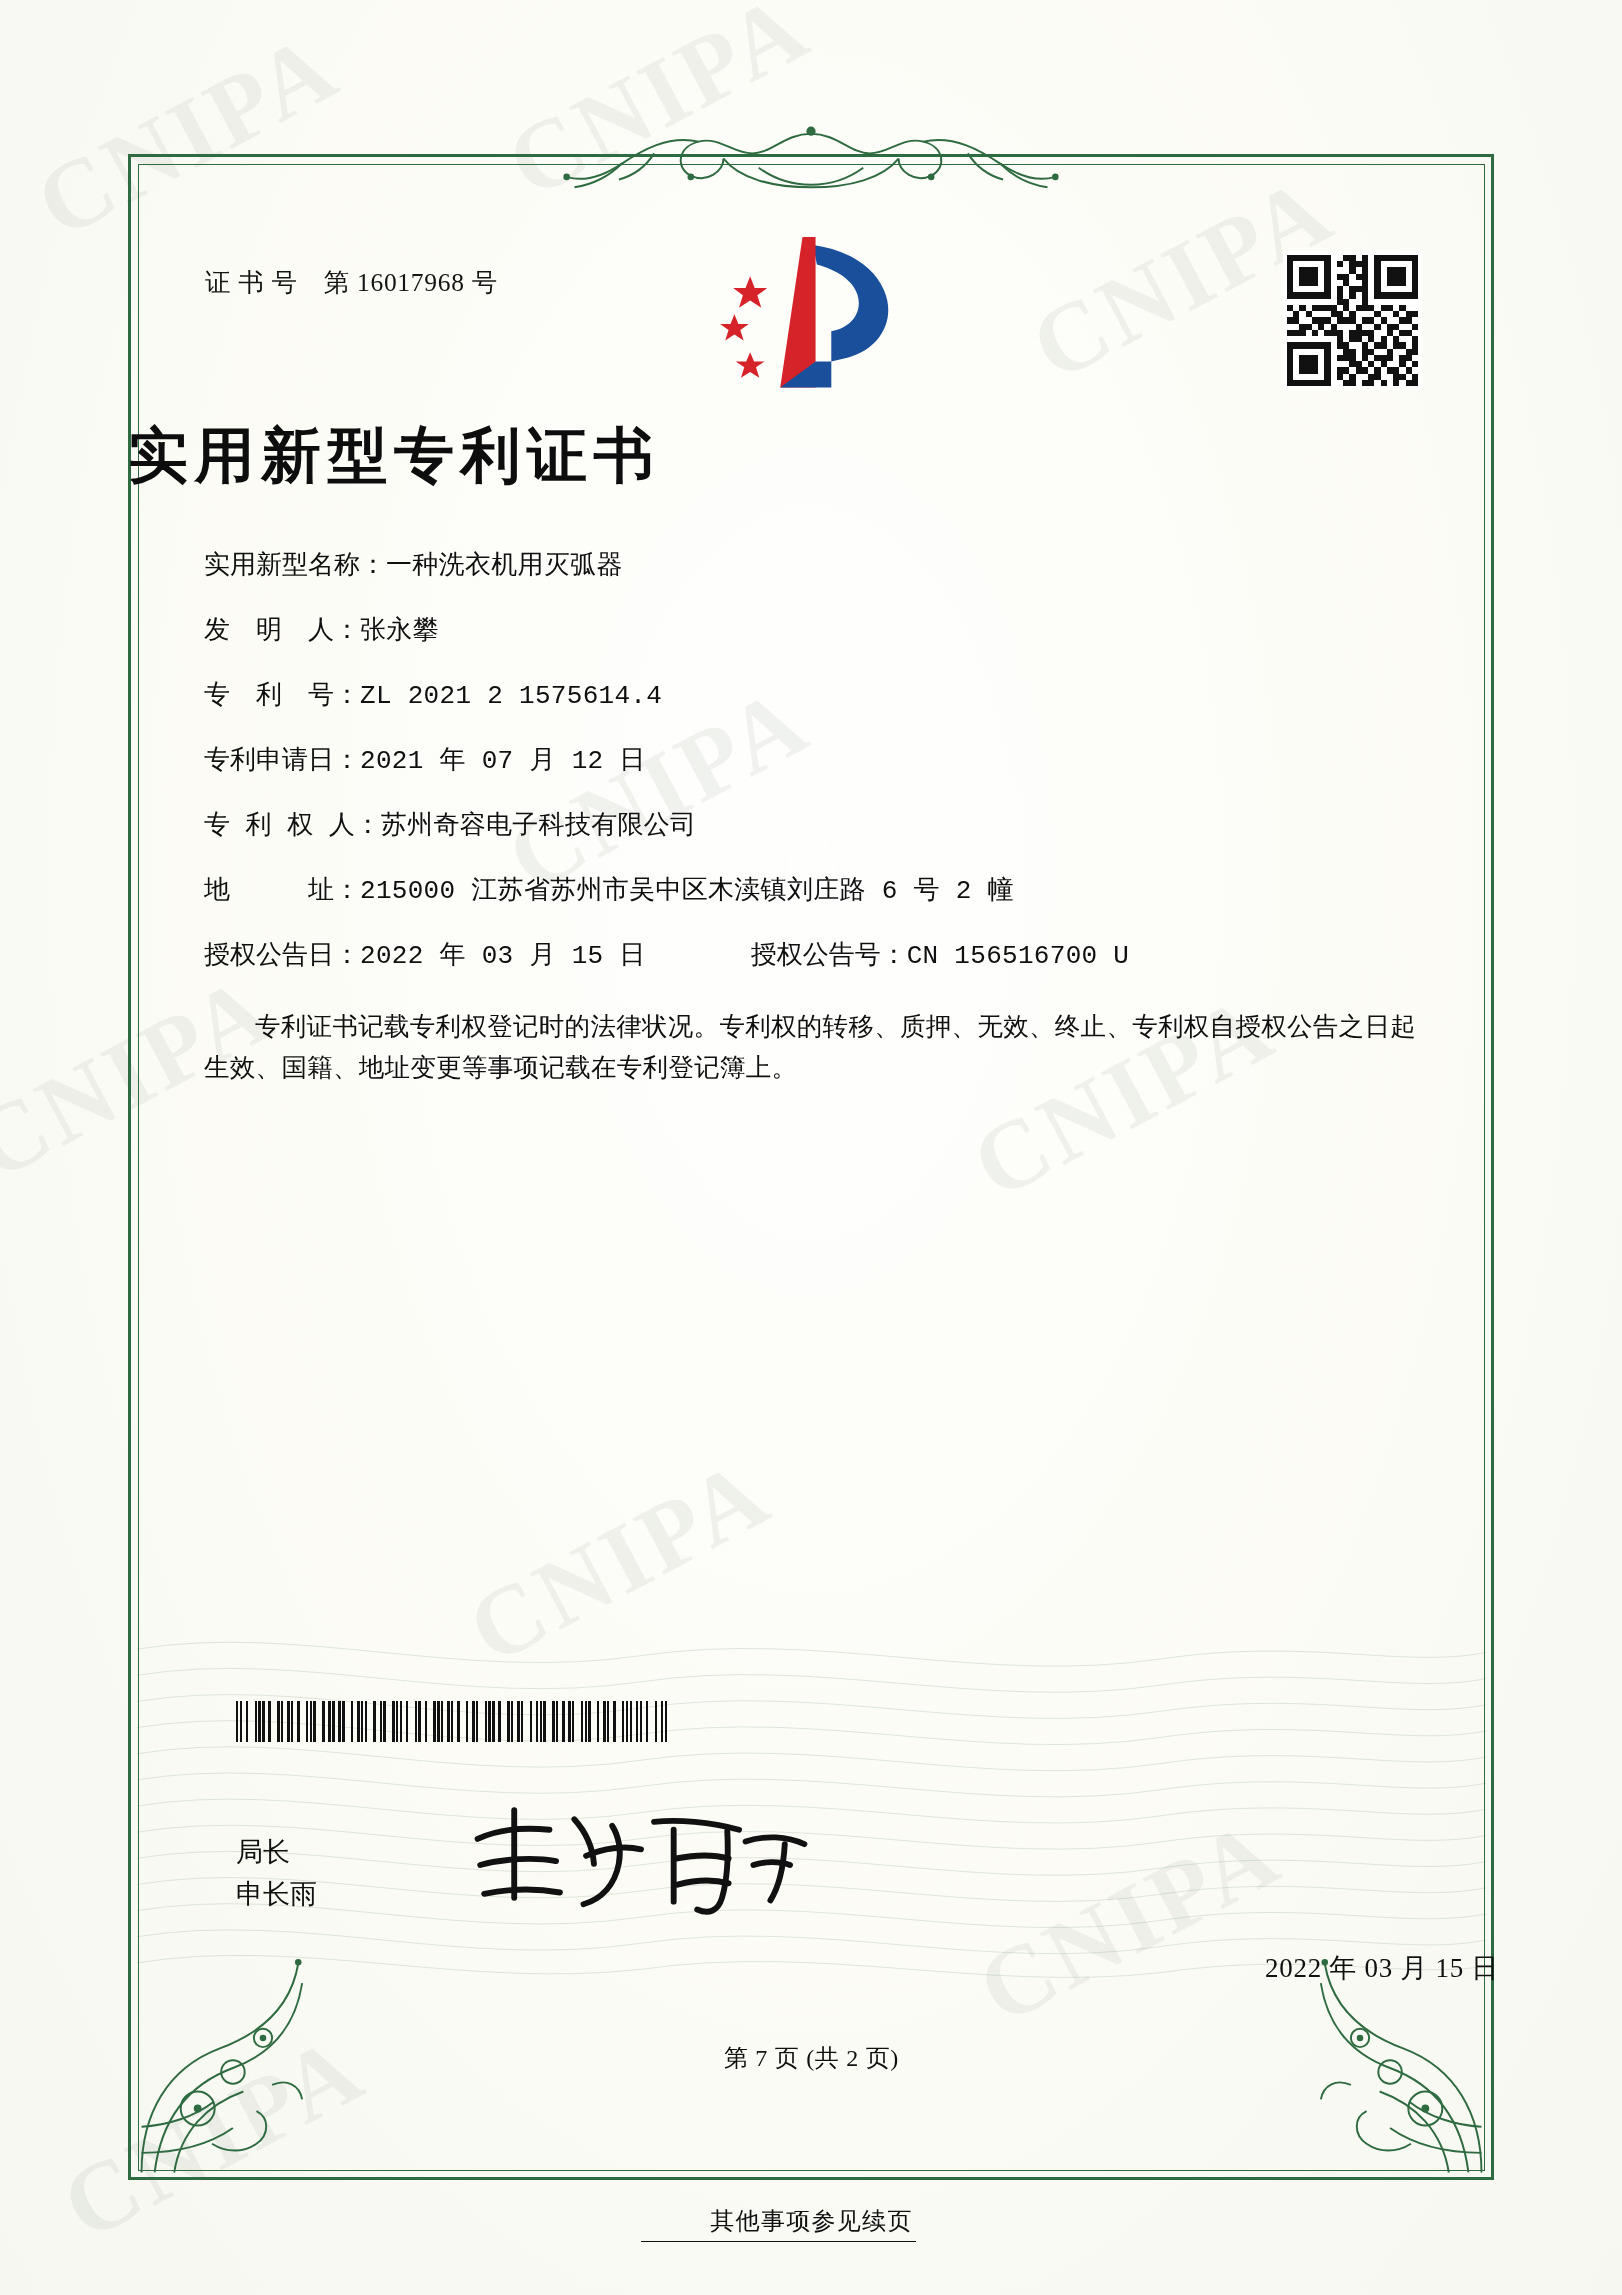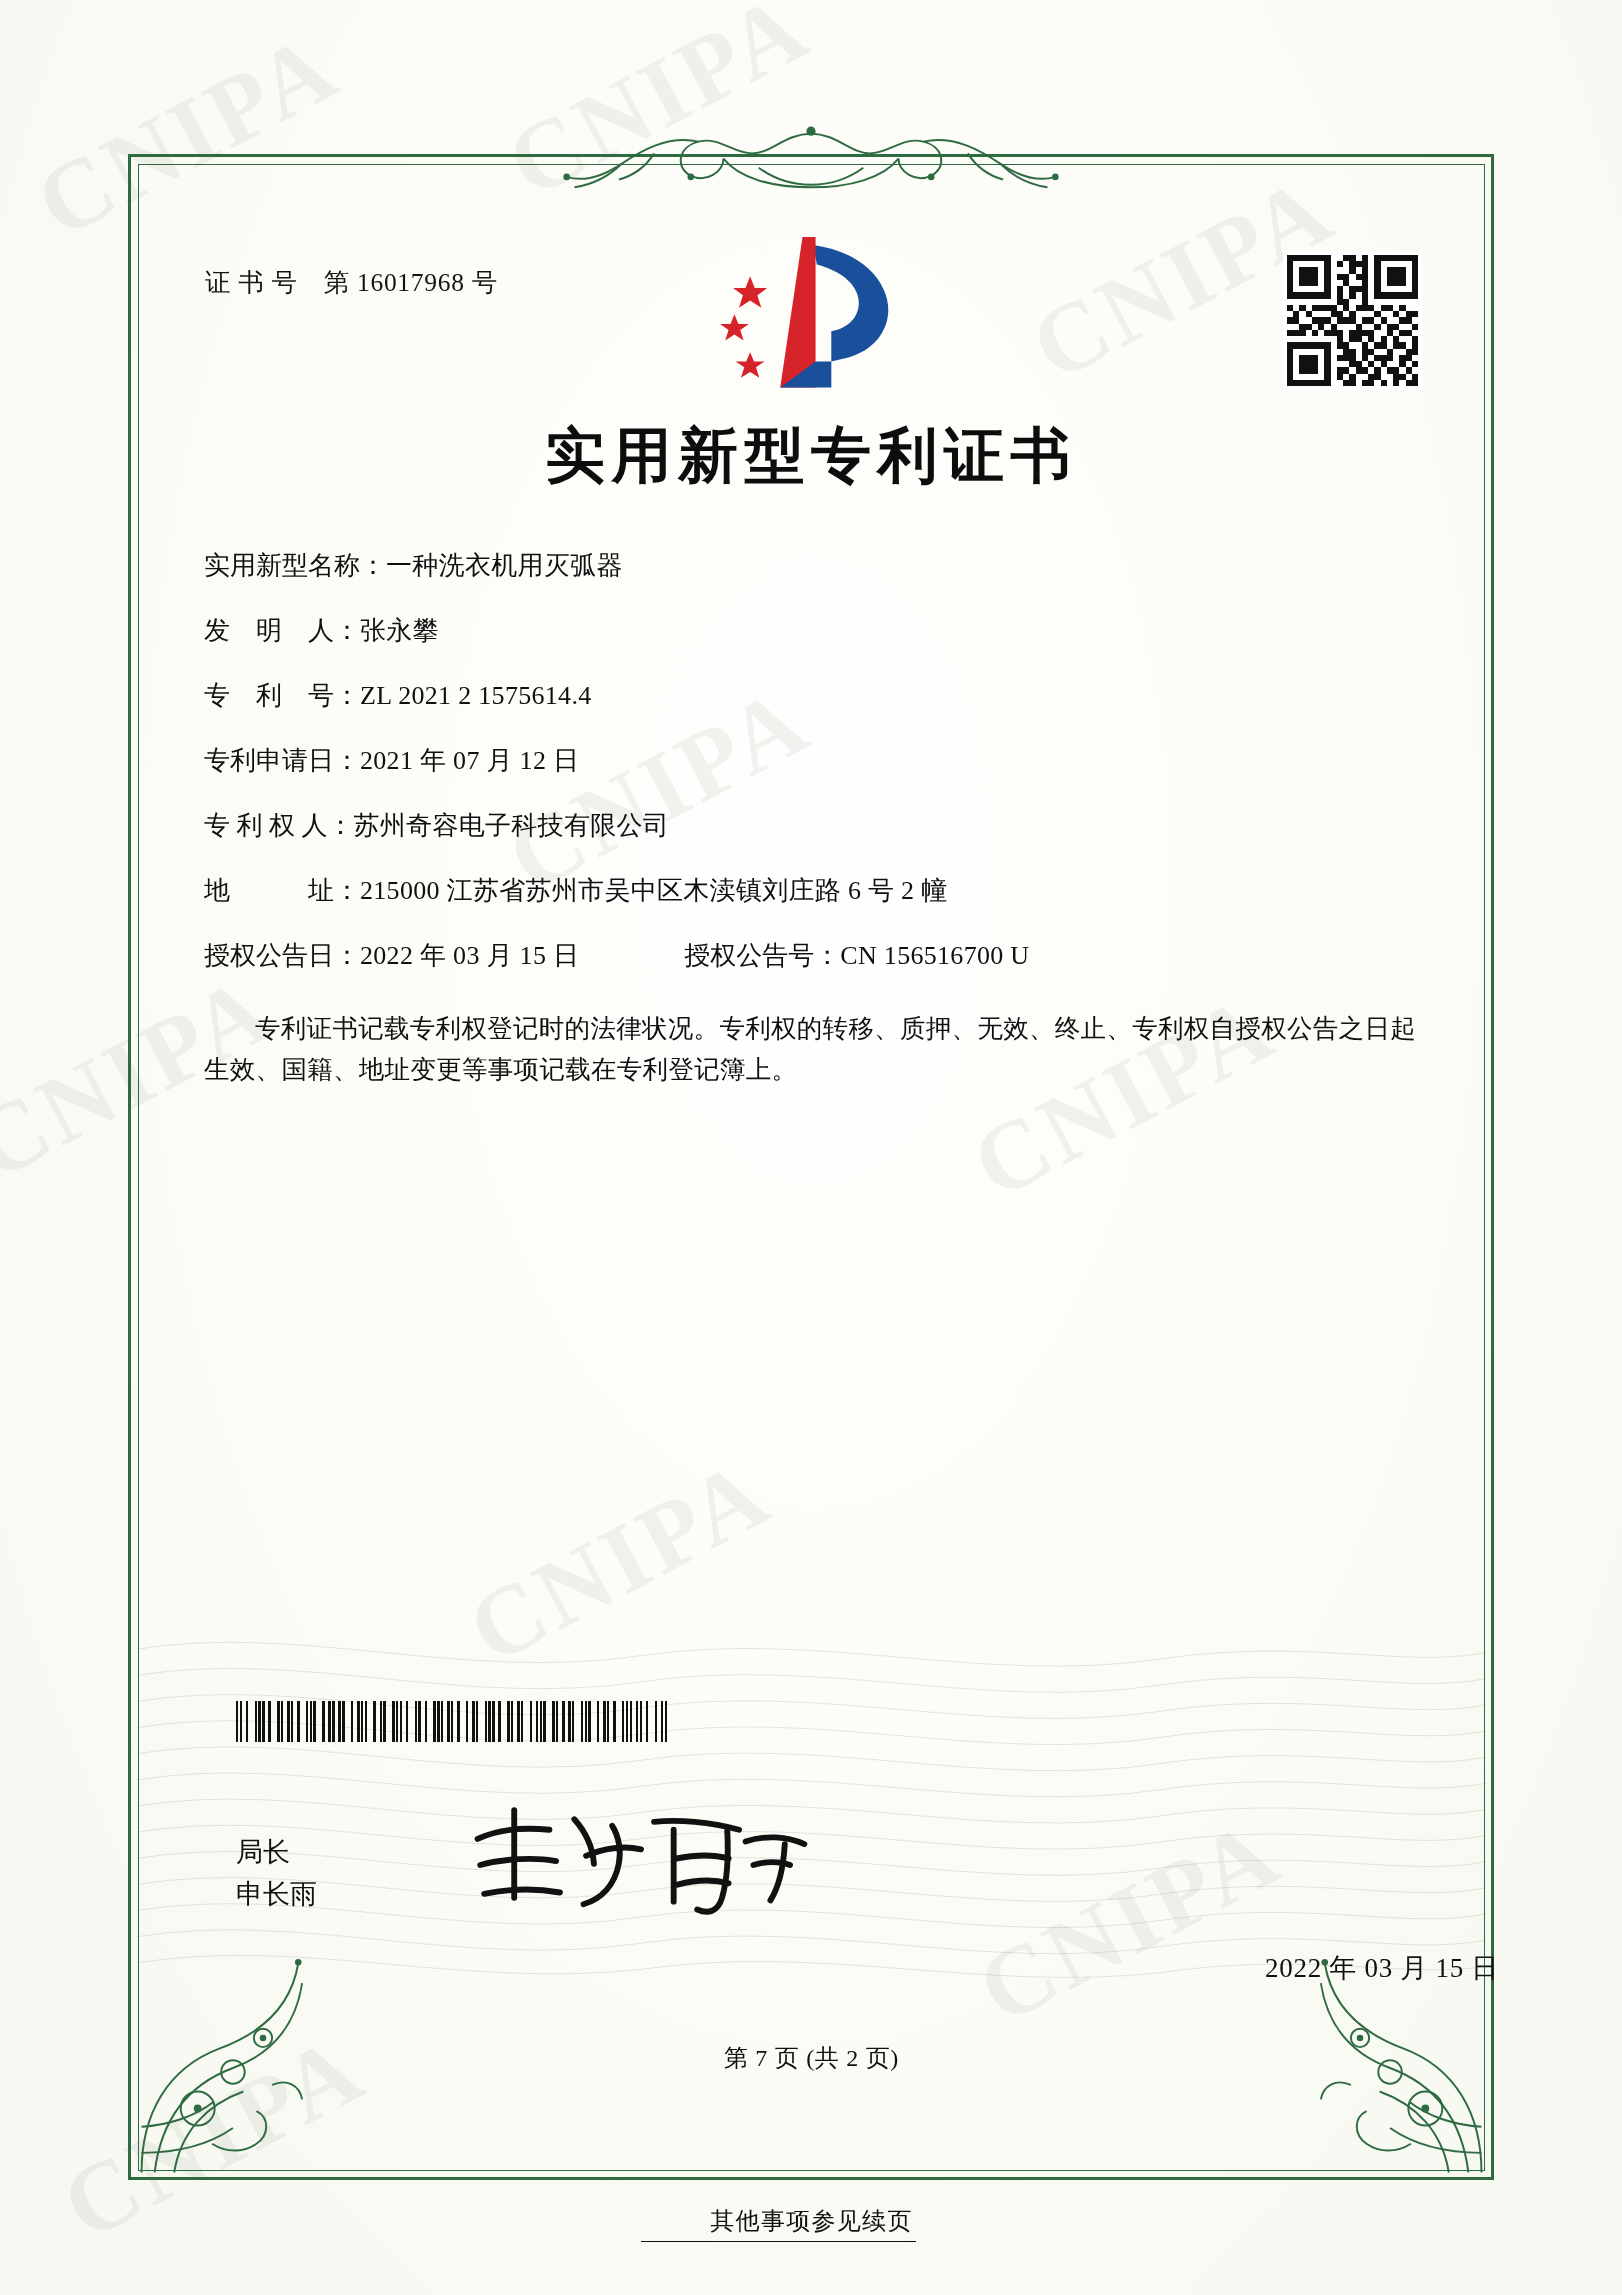--- a/index.html
+++ b/index.html
@@ -127,33 +127,34 @@
     transform: translateX(-50%);
     width: 216px;
     height: 177px;
   }
 
   .cert-title {
     position: absolute;
     left: 0;
     right: 0;
     top: 262px;
-    text-align: center;
+    text-align: left;
     font-size: 60px;
     font-weight: 700;
     letter-spacing: 6.5px;
     color: #0d0d0d;
     font-family: "DejaVu Serif", "Liberation Serif", serif;
   }
 
   .fields {
     position: absolute;
     left: 76px;
     right: 76px;
     top: 399px;
+    font-family: Liberation Mono, monospace;
   }
   .field {
     display: flex;
     align-items: baseline;
     font-size: 26px;
     line-height: 1.0;
     margin-bottom: 39px;
     color: #101010;
   }
   .f-label {

